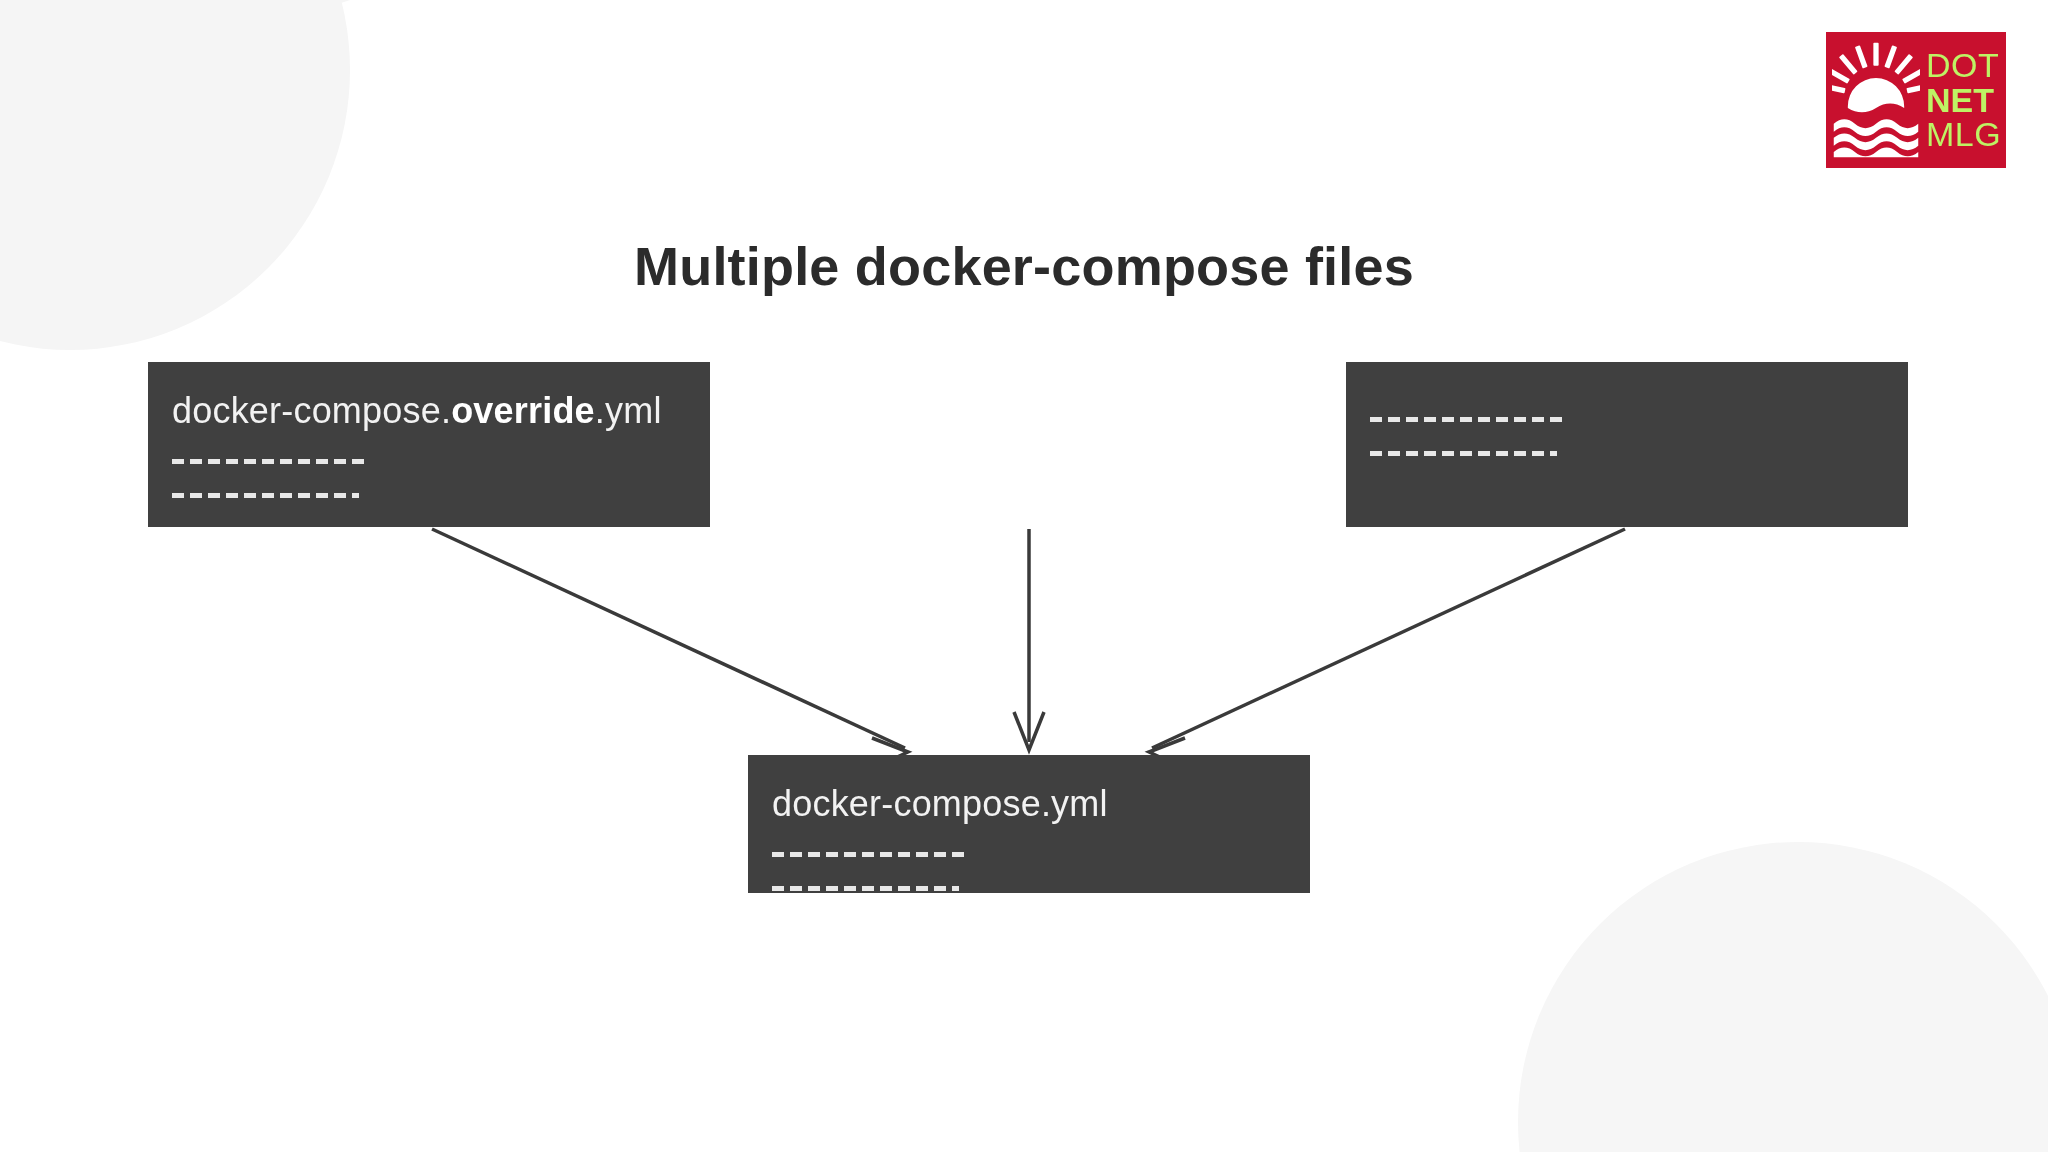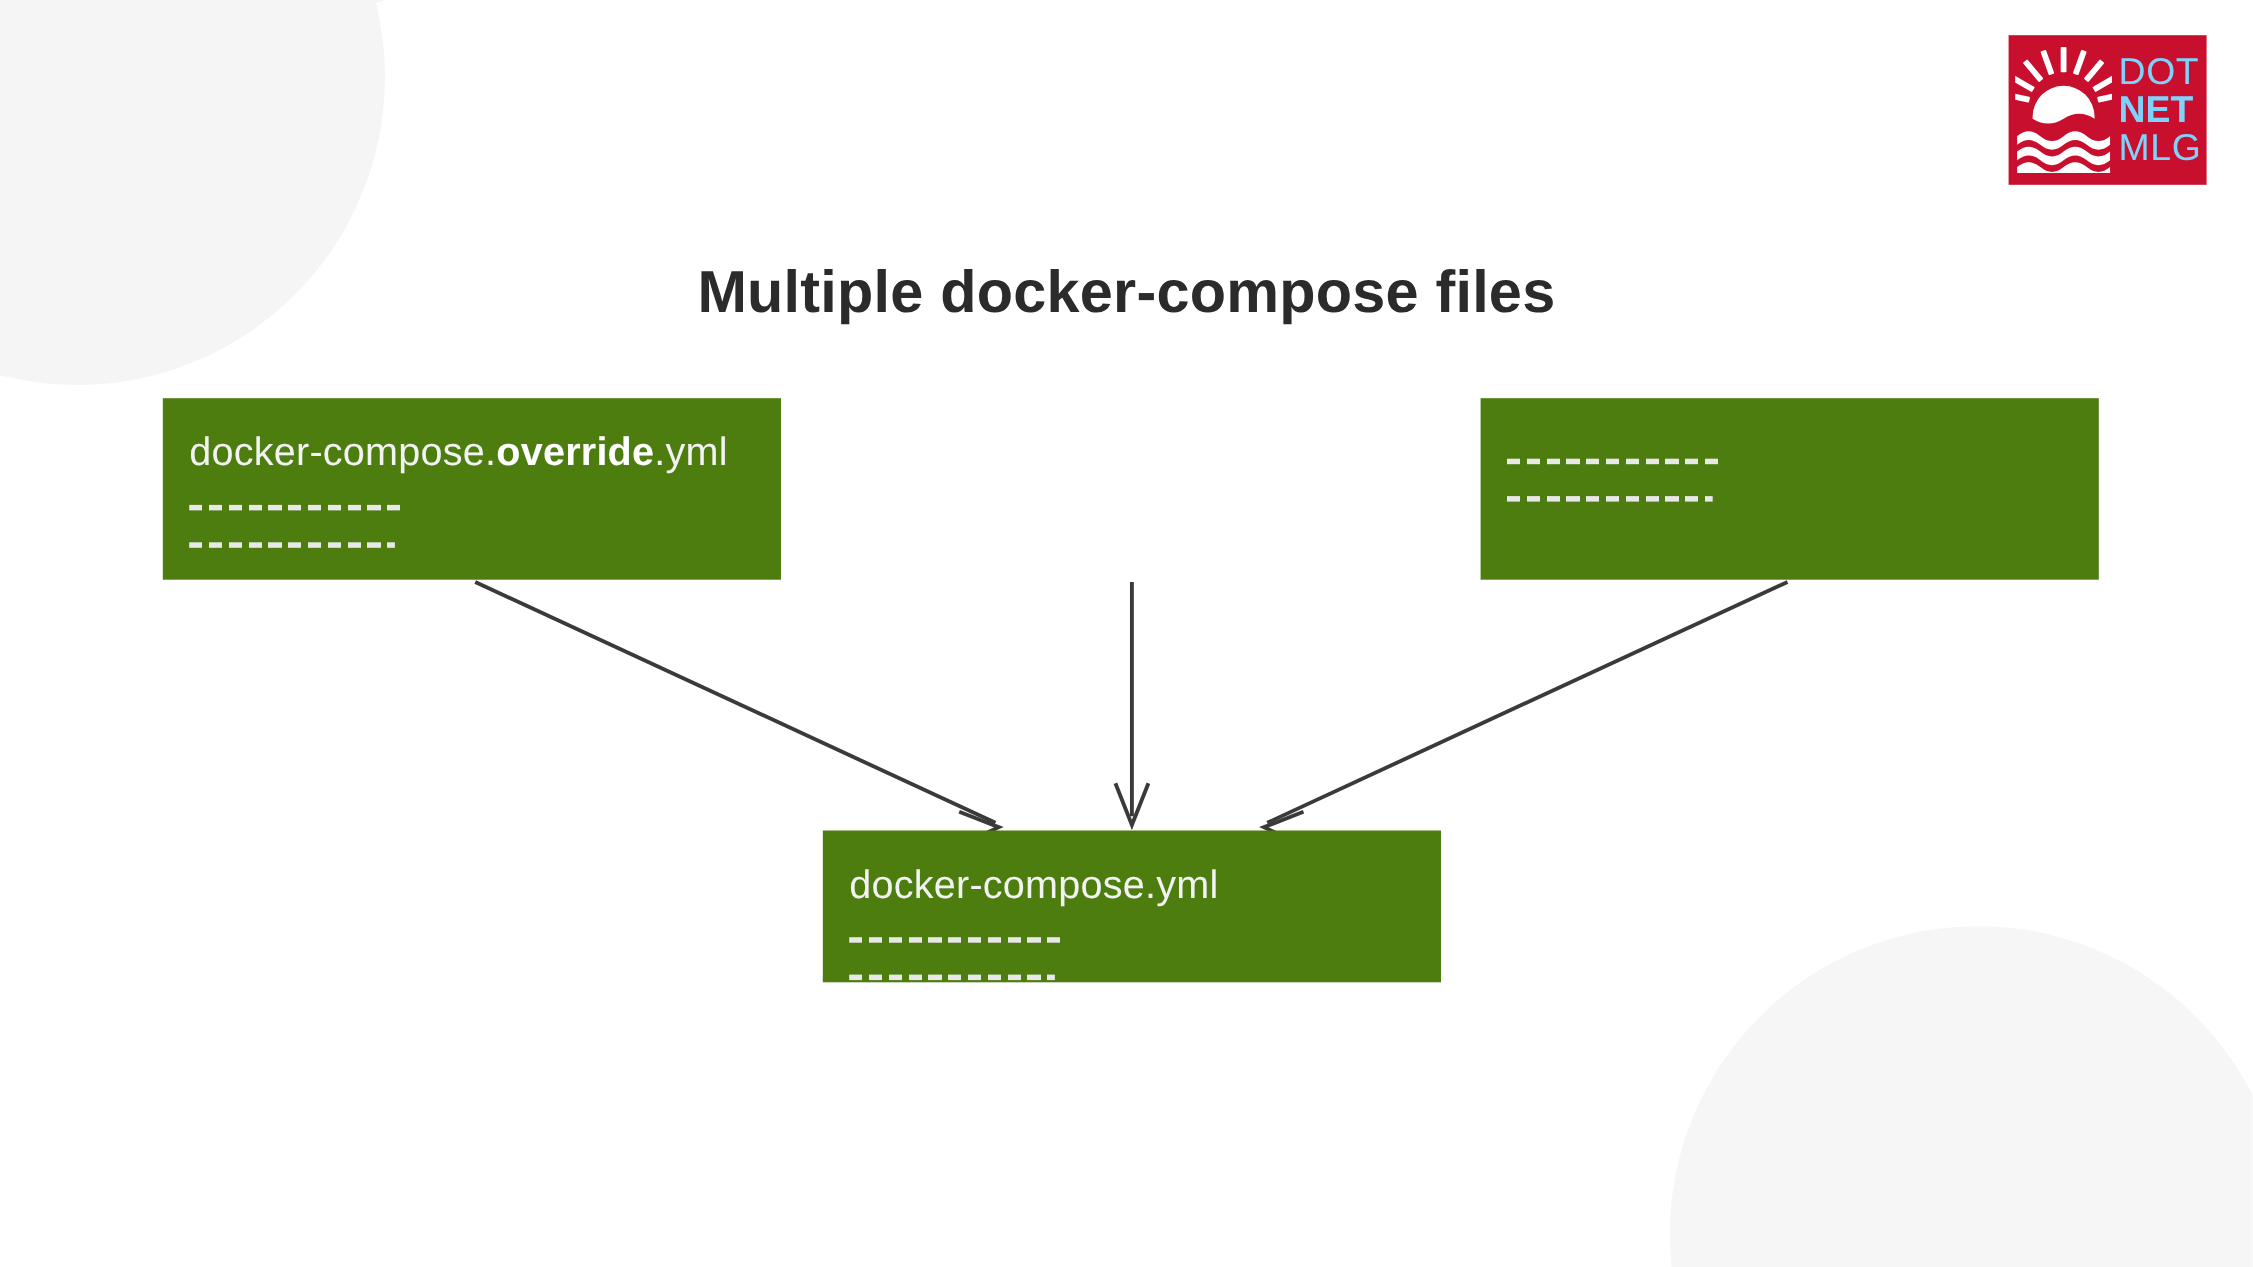--- a/index.html
+++ b/index.html
@@ -51,21 +51,21 @@
     overflow: hidden;
   }
   #logo-mark {
     width: 88px;
     height: 116px;
     margin-left: 6px;
     flex: none;
   }
   #logo-words {
     margin-left: 6px;
-    color: #7dd3fc;
+    color: #bef264;
     line-height: 1.02;
     letter-spacing: 0.5px;
   }
   .logo-line {
     font-size: 34px;
     font-weight: 300;
   }
   .logo-line.bold {
     font-weight: 700;
     letter-spacing: 0px;
@@ -80,21 +80,21 @@
     text-align: center;
     font-size: 54px;
     font-weight: 700;
     color: #2b2b2b;
     letter-spacing: 0.2px;
   }
 
   
   .filebox {
     position: absolute;
-    background: #4d7c0f;
+    background: #404040;
     box-sizing: border-box;
     padding: 28px 0 0 24px;
   }
   .filebox .fname {
     color: #f2f2f2;
     font-size: 36px;
     font-weight: 300;
     white-space: nowrap;
     letter-spacing: 0.2px;
   }

